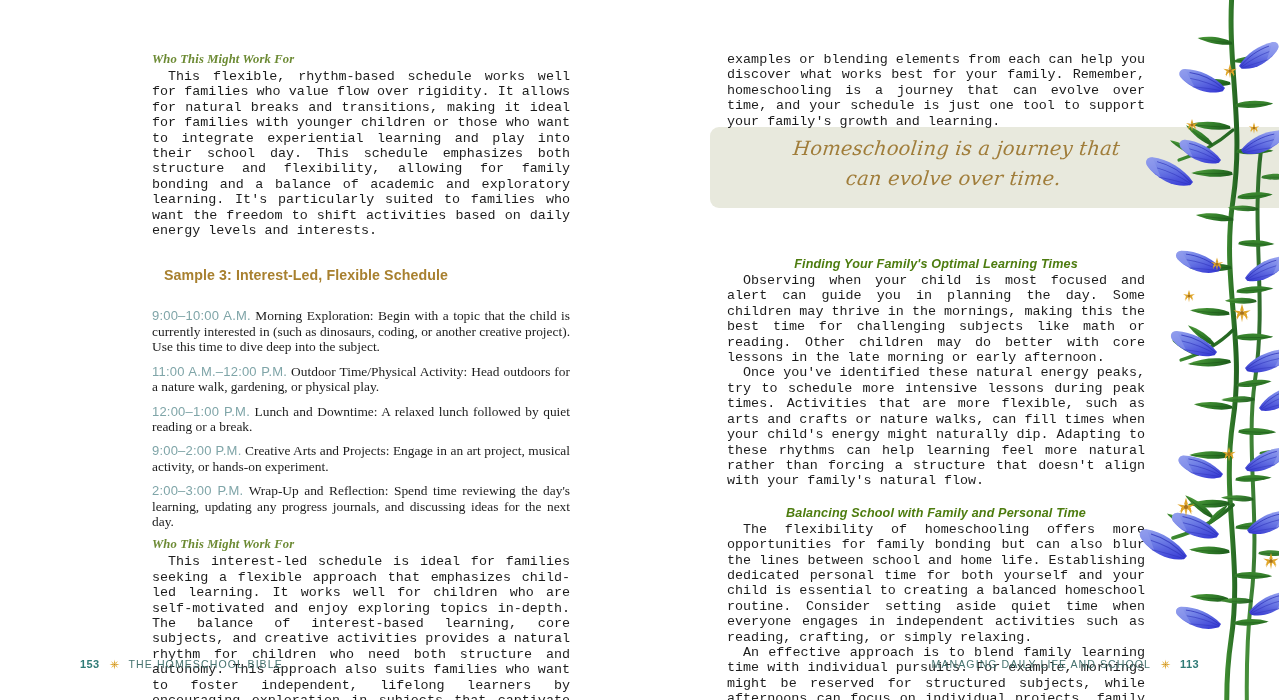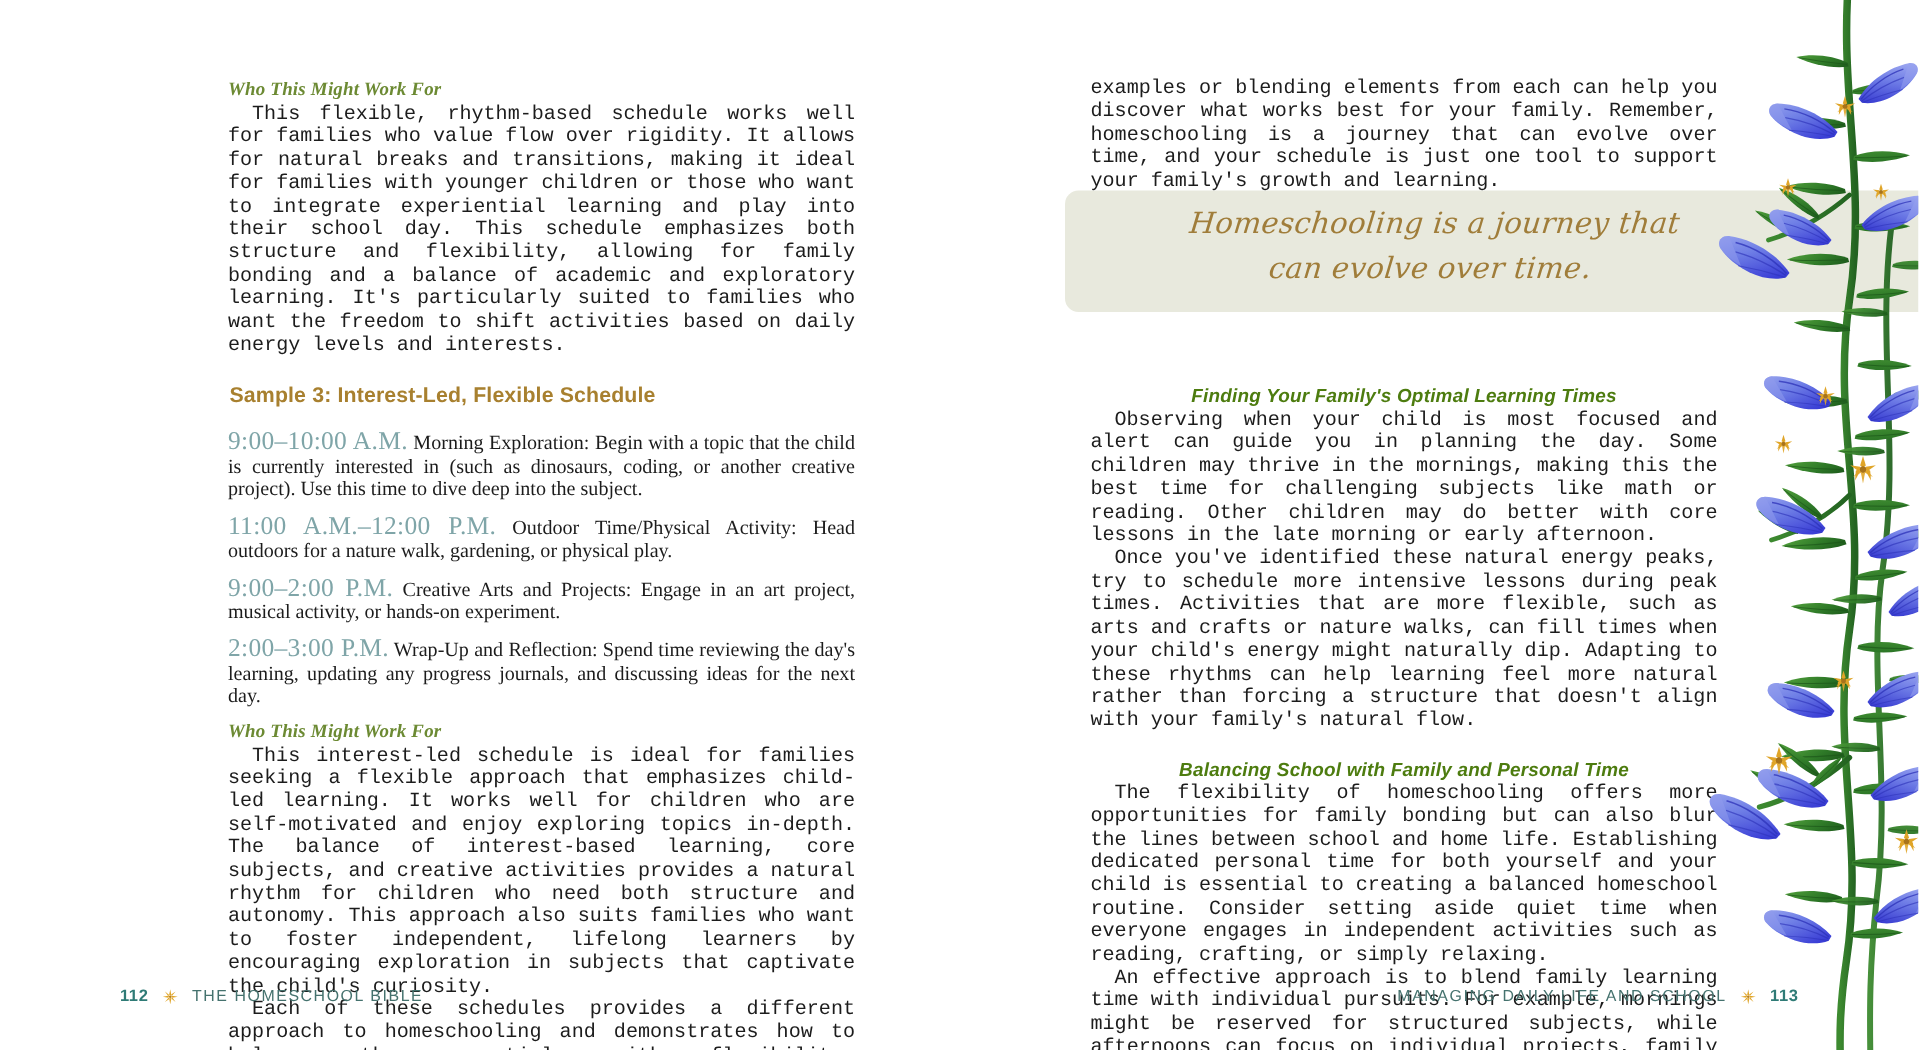--- a/index.html
+++ b/index.html
@@ -94,21 +94,21 @@
     font-style: italic;
     font-weight: bold;
     font-size: 12.6px;
     line-height: 15px;
     letter-spacing: 0.15px;
     color: #4d7c0f;
     text-align: center;
     text-indent: 0;
   }
   h2.sample-head {
-    margin: 1px;
+    margin: 12px;
     font-family: "Liberation Sans", sans-serif;
     font-weight: bold;
     font-size: 14.2px;
     line-height: 17px;
     letter-spacing: 0.1px;
     color: #a8802f;
     text-indent: 0;
   }
 
   .gap-lg { height: 17px; }
@@ -118,22 +118,22 @@
   .sched-item {
     margin: 0 0 9px 0;
     font-family: "Liberation Serif", serif;
     font-size: 13.4px;
     line-height: 15.4px;
     text-align: justify;
     text-indent: 0;
   }
   .sched-item:last-child { margin-bottom: 0; }
   .sched-time {
-    font-family: Liberation Serif, serif;
-    font-size: 17px;
+    font-family: Liberation Sans, sans-serif;
+    font-size: 13px;
     letter-spacing: 0.2px;
     color: #7fa5a8;
     margin-top: 12px;
   }
 
   
   .footer {
     position: absolute;
     bottom: 30px;
     display: flex;
@@ -192,20 +192,21 @@
 
       <div class="gap-lg"></div>
 
       <h2 class="sample-head">Sample 3: Interest-Led, Flexible Schedule</h2>
 
       <div class="gap-md"></div>
 
       <div>
         <p class="sched-item"><span class="sched-time">9:00–10:00 A.M.</span> <span>Morning Exploration: Begin with a topic that the child is currently interested in (such as dinosaurs, coding, or another creative project). Use this time to dive deep into the subject.</span></p>
         <p class="sched-item"><span class="sched-time">11:00 A.M.–12:00 P.M.</span> <span>Outdoor Time/Physical Activity: Head outdoors for a nature walk, gardening, or physical play.</span></p>
+        <p class="sched-item"><span class="sched-time">12:00–1:00 P.M.</span> <span>Lunch and Downtime: A relaxed lunch followed by quiet reading or a break.</span></p>
         <p class="sched-item"><span class="sched-time">9:00–2:00 P.M.</span> <span>Creative Arts and Projects: Engage in an art project, musical activity, or hands-on experiment.</span></p>
         <p class="sched-item"><span class="sched-time">2:00–3:00 P.M.</span> <span>Wrap-Up and Reflection: Spend time reviewing the day's learning, updating any progress journals, and discussing ideas for the next day.</span></p>
       </div>
 
       <div class="gap-sm"></div>
 
       <h3 class="sub-green">Who This Might Work For</h3>
 
       <p>This interest-led schedule is ideal for families seeking a flexible approach that emphasizes child-led learning. It works well for children who are self-motivated and enjoy exploring topics in-depth. The balance of interest-based learning, core subjects, and creative activities provides a natural rhythm for children who need both structure and autonomy. This approach also suits families who want to foster independent, lifelong learners by encouraging exploration in subjects that captivate the child's curiosity.</p>
       <p>Each of these schedules provides a different approach to homeschooling and demonstrates how to balance the essentials with flexibility. Experimenting with these</p>
@@ -227,21 +228,21 @@
       <div class="gap-lg"></div>
 
       <h3 class="sub-teal">Balancing School with Family and Personal Time</h3>
       <p>The flexibility of homeschooling offers more opportunities for family bonding but can also blur the lines between school and home life. Establishing dedicated personal time for both yourself and your child is essential to creating a balanced homeschool routine. Consider setting aside quiet time when everyone engages in independent activities such as reading, crafting, or simply relaxing.</p>
       <p>An effective approach is to blend family learning time with individual pursuits. For example, mornings might be reserved for structured subjects, while afternoons can focus on individual projects, family outings, or shared activities. This balance helps create a sustainable routine where family, school, and personal time coexist without feeling overwhelming.</p>
 
     </div>
   </div>
 
   <div class="footer footer-left">
-    <span class="folio">112</span>
+    <span class="folio">153</span>
     <span class="star-sep">
       <svg width="11" height="11" viewBox="0 0 22 22" aria-hidden="true">
         <g fill="#e0a528">
           <path d="M11 1 L12.4 8.3 L11 9.6 L9.6 8.3 Z"></path>
           <path d="M21 11 L13.7 12.4 L12.4 11 L13.7 9.6 Z"></path>
           <path d="M11 21 L9.6 13.7 L11 12.4 L12.4 13.7 Z"></path>
           <path d="M1 11 L8.3 9.6 L9.6 11 L8.3 12.4 Z"></path>
           <path d="M18.1 3.9 L13.6 9.3 L12.0 9.2 L12.7 7.7 Z"></path>
           <path d="M18.1 18.1 L12.7 13.6 L12.8 12.0 L14.3 12.7 Z"></path>
           <path d="M3.9 18.1 L8.4 12.7 L10.0 12.8 L9.3 14.3 Z"></path>

